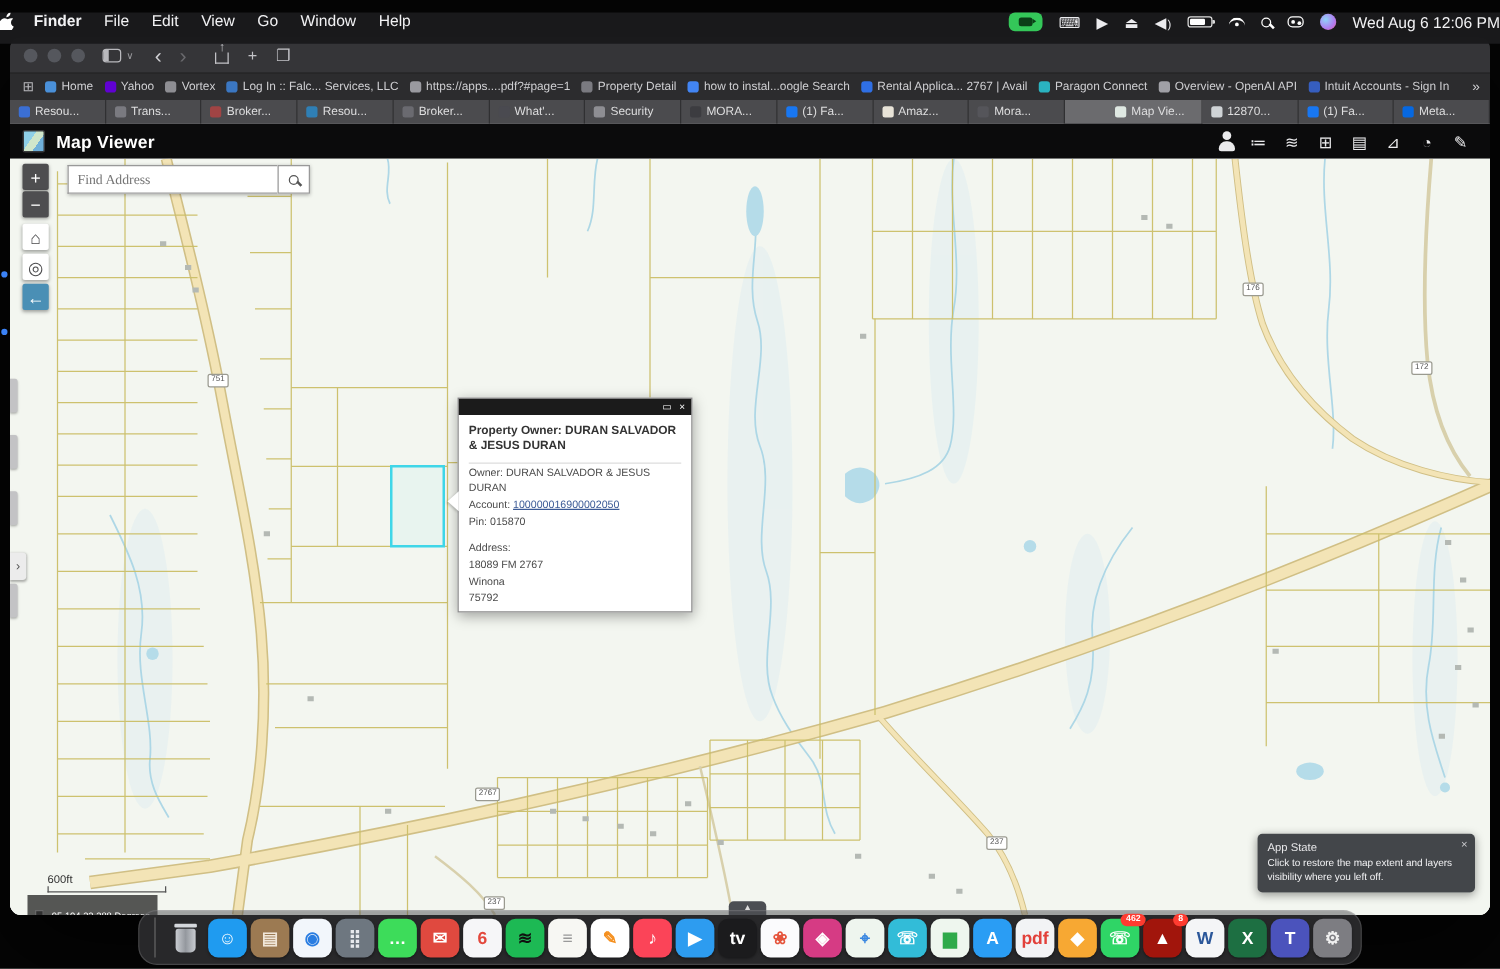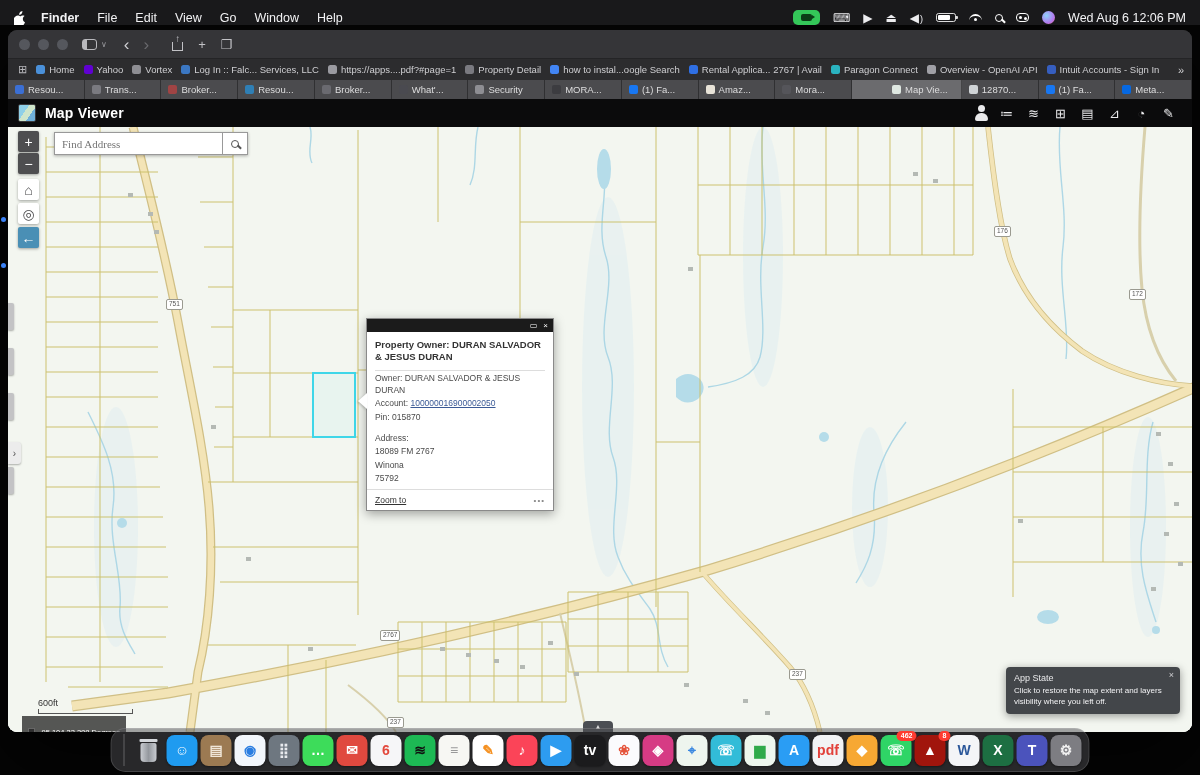--- a/index.html
+++ b/index.html
@@ -1,20 +1,20 @@
 <!DOCTYPE html>
 <html><head>
 <meta charset="utf-8">
 <style>
   *{box-sizing:border-box;margin:0;padding:0}
   html,body{width:1200px;height:775px}
   body{background:#050505;overflow:hidden;position:relative;font-family:"Liberation Sans",sans-serif;-webkit-font-smoothing:antialiased}
 
   
-  .menubar{position:absolute;top:0;left:0;right:0;height:25px;background:rgba(26,26,28,.97);display:flex;align-items:flex-end;padding:0 14px;color:#f2f2f4;font-size:12.5px;z-index:50}
+  .menubar{position:absolute;top:10px;left:0;right:0;height:25px;background:rgba(26,26,28,.97);display:flex;align-items:flex-start;padding:0 0;color:#f2f2f4;font-size:12.5px;z-index:50}
   .menubar .apple{margin-right:6px;display:flex;align-items:center}
   .menu-item{padding:0 9px;white-space:nowrap}
   .menu-item.appname{font-weight:bold}
   .mb-right{margin-left:auto;display:flex;align-items:center;gap:13px}
   .pill{width:27px;height:15px;border-radius:5px;background:#34c759;display:flex;align-items:center;justify-content:center}
   .pill i{display:block;width:11px;height:7px;background:#0b3e17;border-radius:2px;position:relative}
   .pill i::after{content:"";position:absolute;right:-3px;top:1px;border-left:3px solid #0b3e17;border-top:2px solid transparent;border-bottom:2px solid transparent}
   .sicon{font-size:12px;color:#ececef}
   .vol::after{content:")";font-size:9px;margin-left:1px}
   .battery{width:20px;height:9px;border:1px solid rgba(255,255,255,.85);border-radius:2.5px;position:relative}
@@ -458,24 +458,20 @@
           <div class="ptitle">Property Owner: DURAN SALVADOR &amp; JESUS DURAN</div>
           <div class="prow">Owner: DURAN SALVADOR &amp; JESUS DURAN</div>
           <div class="prow"><span>Account: </span><a class="plink">100000016900002050</a></div>
           <div class="prow">Pin: 015870</div>
           <div class="pgap"></div>
           <div class="prow">Address:</div>
           <div class="prow">18089 FM 2767</div>
           <div class="prow">Winona</div>
           <div class="prow">75792</div>
         </div>
-        <div class="pfooter">
-          <a class="zoomto">Zoom to</a>
-          <span class="pmore">•••</span>
-        </div>
       </div>
 
       <div class="scalebar">
         <span>600ft</span>
         <div class="scaleline"></div>
       </div>
       <div class="coords">
         <i></i>
         <span>-95.104 32.388 Degrees</span>
       </div>

